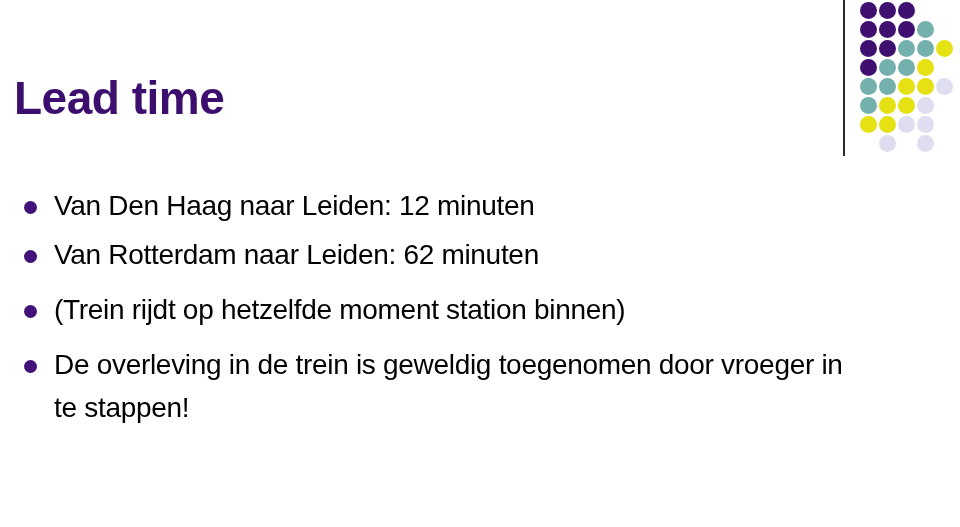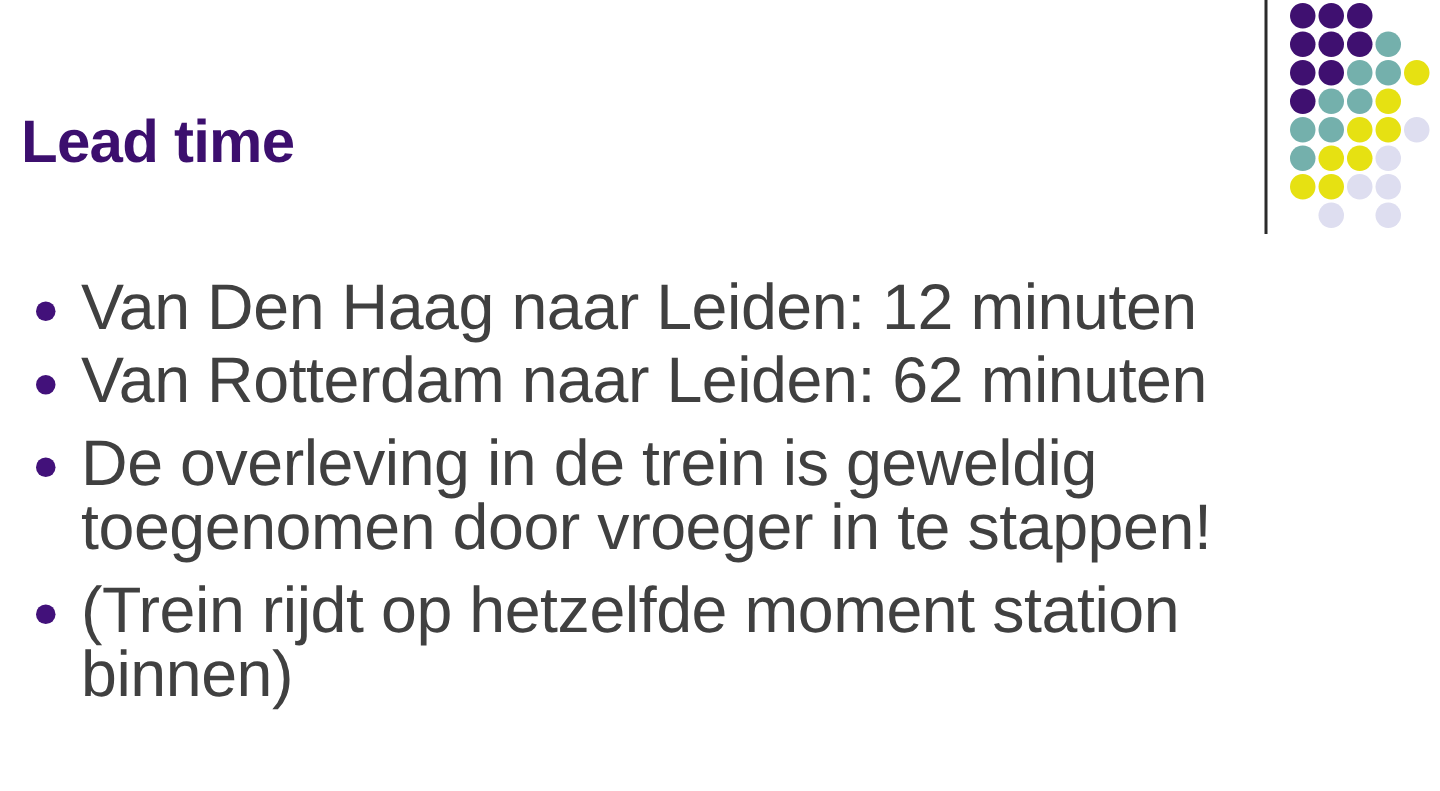--- a/index.html
+++ b/index.html
@@ -45,42 +45,42 @@
     width: 2px;
     height: 156px;
     background: #2b2b2b;
   }
 
   
   #page-title {
     position: absolute;
     left: 14px;
     top: 74px;
-    font-size: 40px;
+    font-size: 46px;
     font-weight: bold;
     line-height: 1.05;
     letter-spacing: -0.5px;
     color: #3c0f6e;
     white-space: nowrap;
   }
 
   
   #bullet-list {
     position: absolute;
     left: 10px;
     top: 184px;
     width: 860px;
   }
   .bullet-item {
     position: relative;
     padding-left: 44px;
     margin: 0 0 6px 0;
-    font-size: 43px;
+    font-size: 28px;
     line-height: 43px;
-    color: #404040;
+    color: #000000;
     letter-spacing: -0.3px;
   }
   .bullet-item.gap-before { margin-top: 12px; }
   .bullet-marker {
     position: absolute;
     left: 14px;
     top: 17px;
     width: 13px;
     height: 13px;
     border-radius: 50%;
@@ -138,22 +138,22 @@
       <span class="bullet-text">Van Den Haag naar Leiden: 12 minuten</span>
     </div>
 
     <div class="bullet-item">
       <span class="bullet-marker"></span>
       <span class="bullet-text">Van Rotterdam naar Leiden: 62 minuten</span>
     </div>
 
     <div class="bullet-item gap-before">
       <span class="bullet-marker"></span>
-      <span class="bullet-text">De overleving in de trein is geweldig toegenomen door vroeger in te stappen!</span>
+      <span class="bullet-text">(Trein rijdt op hetzelfde moment station binnen)</span>
     </div>
 
     <div class="bullet-item gap-before">
       <span class="bullet-marker"></span>
-      <span class="bullet-text">(Trein rijdt op hetzelfde moment station binnen)</span>
+      <span class="bullet-text">De overleving in de trein is geweldig toegenomen door vroeger in te stappen!</span>
     </div>
 
   </div>
 </div>
 
 </body></html>

